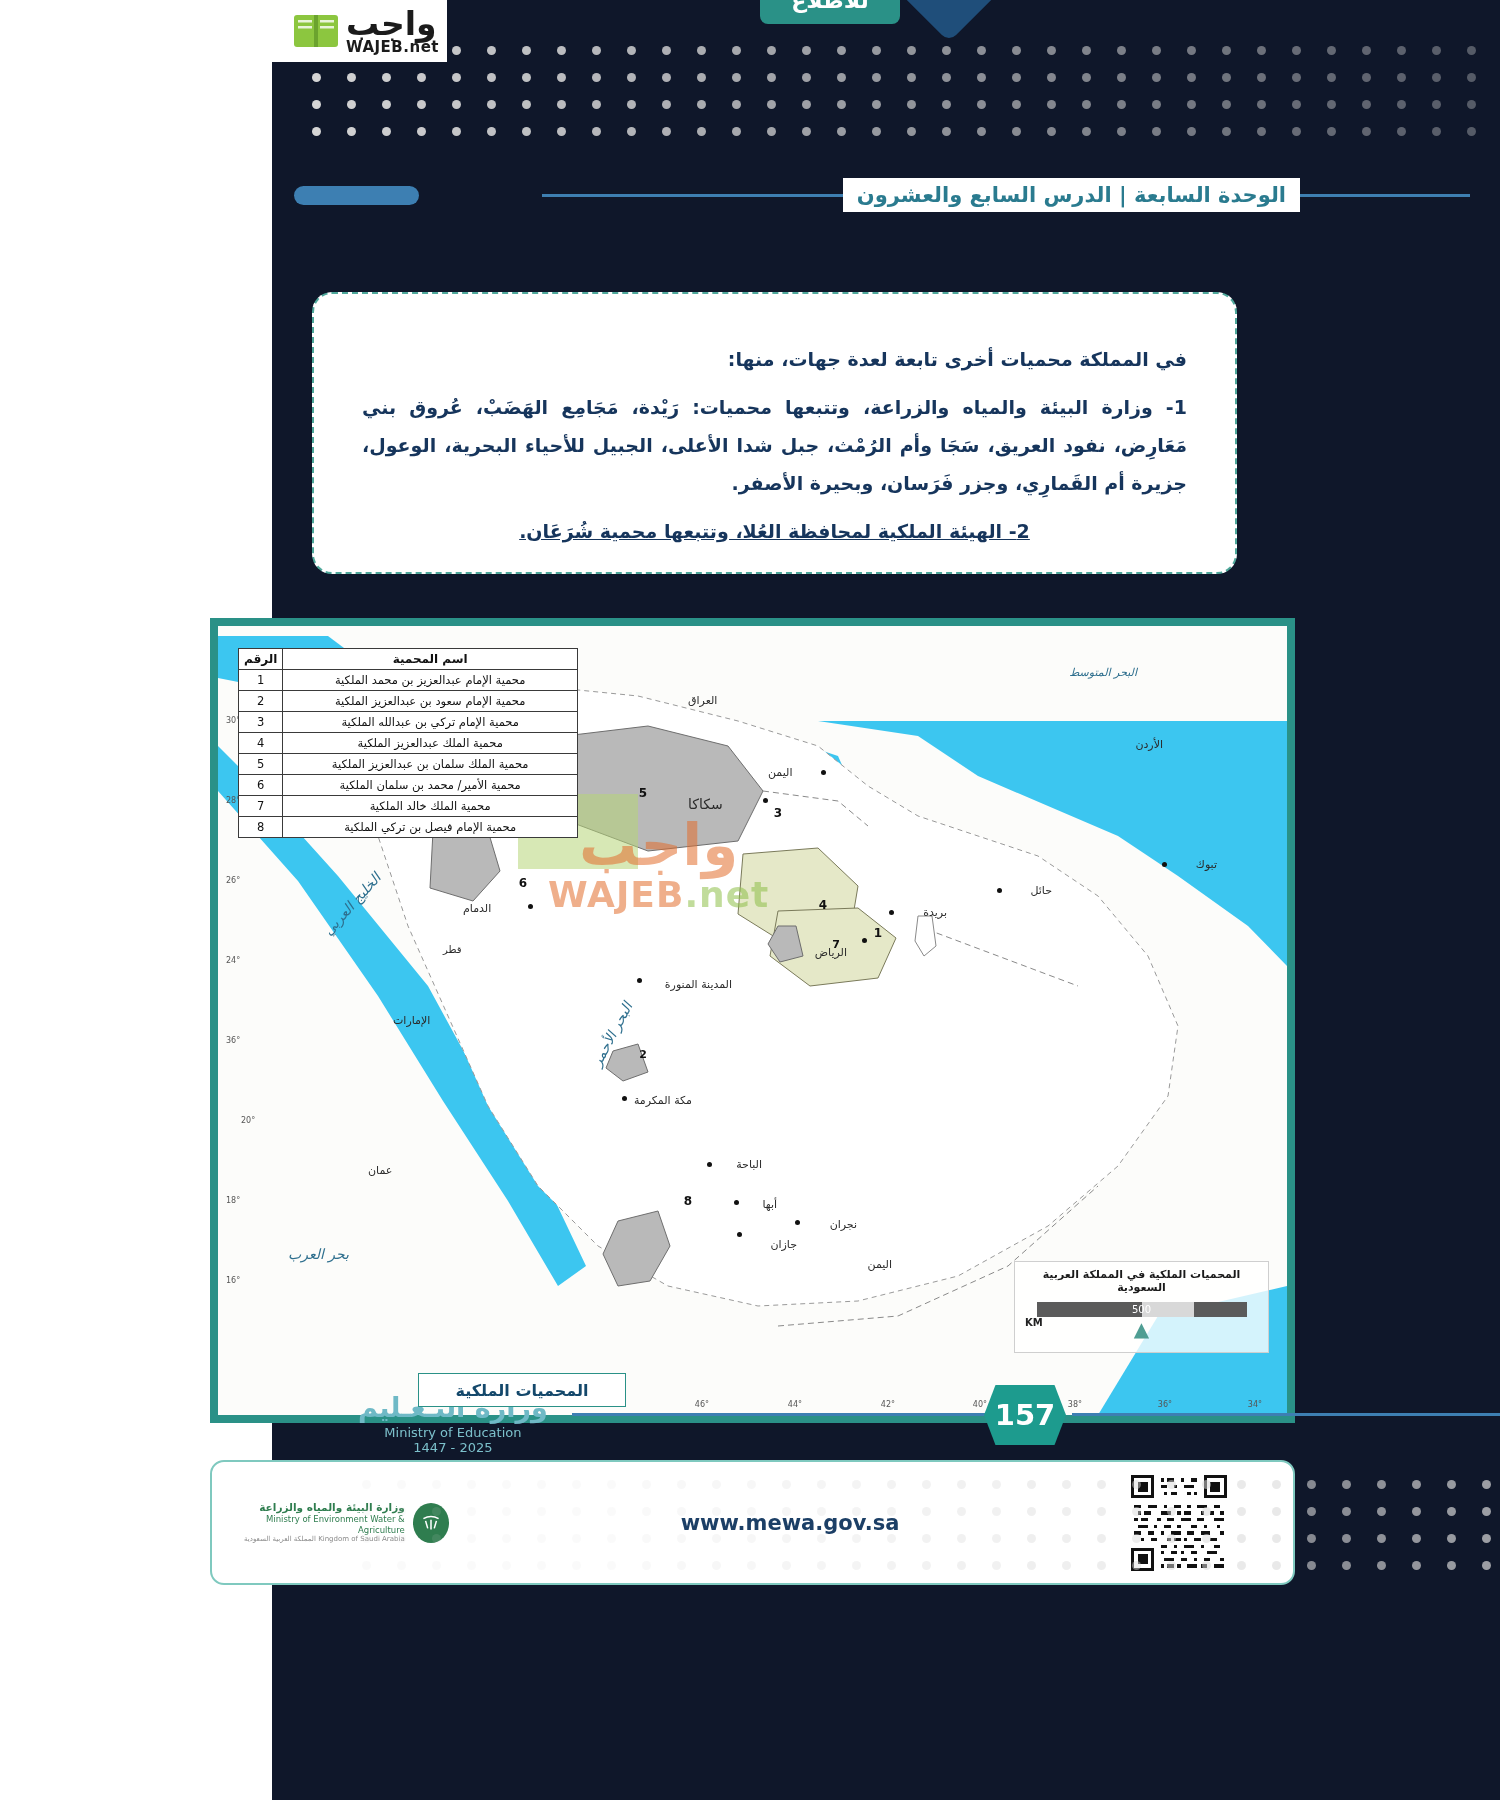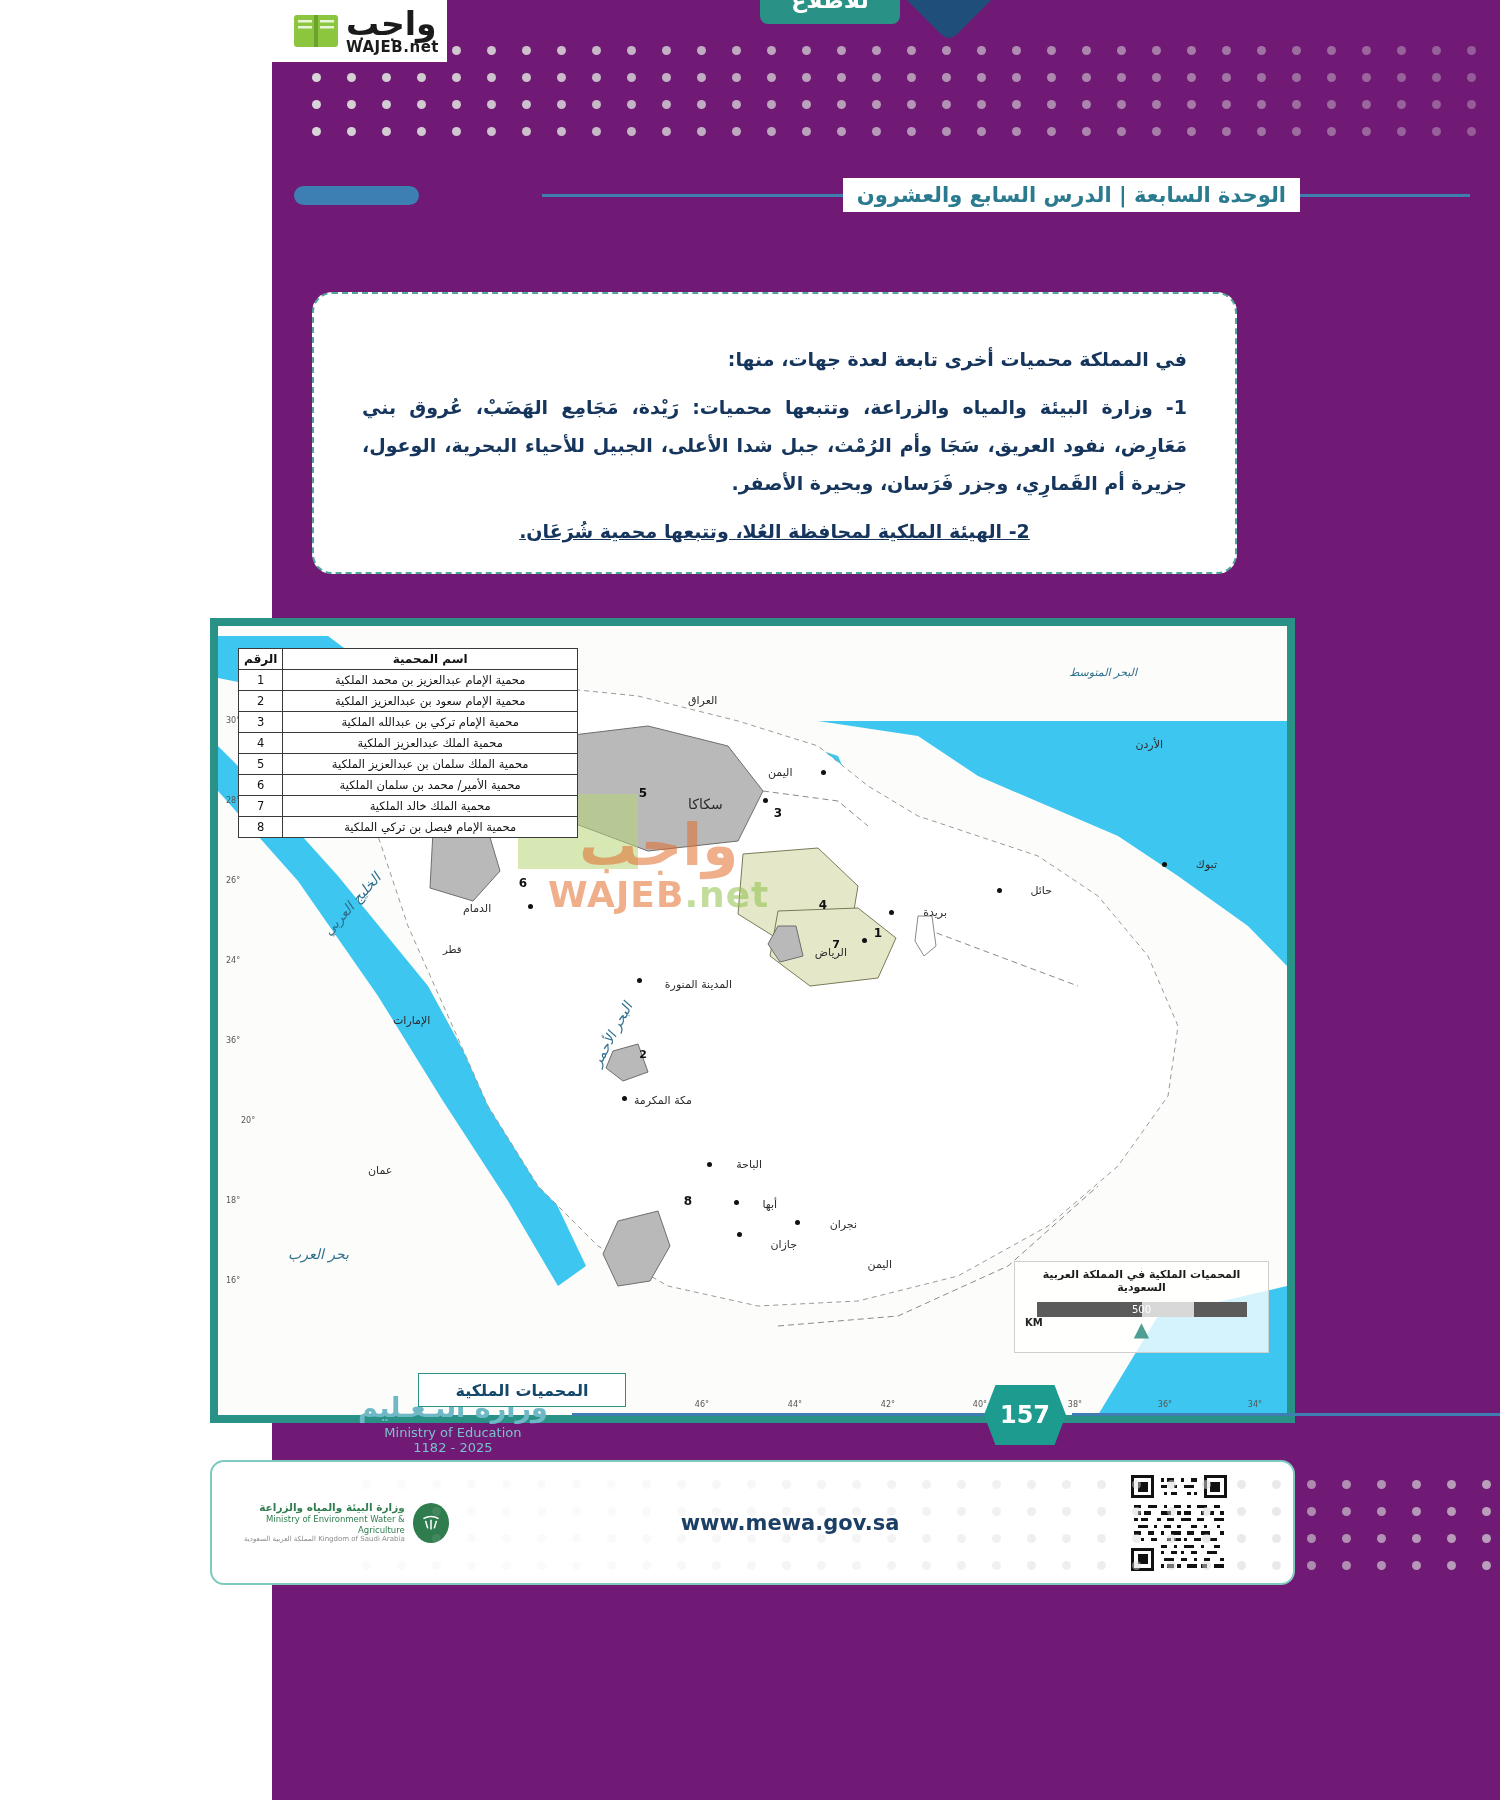--- a/index.html
+++ b/index.html
@@ -6,21 +6,21 @@
   html, body {
     margin: 0; padding: 0;
     width: 1500px; height: 1800px;
     background: #ffffff;
     font-family: "DejaVu Sans", "Liberation Sans", sans-serif;
     overflow: hidden;
   }
   .page {
     position: relative;
     width: 1228px; height: 1800px;
-    background: #701a75;
+    background: #0f172a;
   }
 
   
   .wajeb-logo {
     position: absolute; top: 0; left: 0;
     width: 175px; height: 62px;
     background: #ffffff;
     display: flex; align-items: center; gap: 6px;
     padding: 4px 8px;
     z-index: 40;
@@ -318,21 +318,21 @@
   .footer-line-right {
     position: absolute; top: 28px; left: 800px; width: 520px; height: 3px;
     background: #3d7fb2;
   }
   .page-num-badge {
     position: absolute; top: 0; left: 712px;
     width: 82px; height: 60px;
     background: #1d9b8e;
     clip-path: polygon(14% 0, 86% 0, 100% 50%, 86% 100%, 14% 100%, 0 50%);
     color: #ffffff;
-    font-size: 24px; font-weight: bold;
+    font-size: 29px; font-weight: bold;
     display: flex; align-items: center; justify-content: center;
   }
 
   .map-label {
     position: absolute;
     font-size: 11px; color: #2b2b2b;
     direction: rtl; white-space: nowrap;
     z-index: 9;
   }
   .map-label.sea {
@@ -1037,21 +1037,21 @@
         <div class="dot" style="opacity: 0.12;"></div>
         <div class="dot" style="opacity: 0.12;"></div>
         <div class="dot" style="opacity: 0.12;"></div>
         <div class="dot" style="opacity: 0.12;"></div>
       </div>
     </div>
 
   <div class="moe">
     <div class="moe-ar">وزارة التـعـليم</div>
     <div class="moe-en">Ministry of Education</div>
-    <div class="moe-year">2025 - 1182</div>
+    <div class="moe-year">2025 - 1447</div>
   </div>
 
   <div class="footer-bar">
     <div class="footer-line-left"></div>
     <div class="footer-line-right"></div>
     <div class="page-num-badge">157</div>
   </div>
 
 </div>
 

